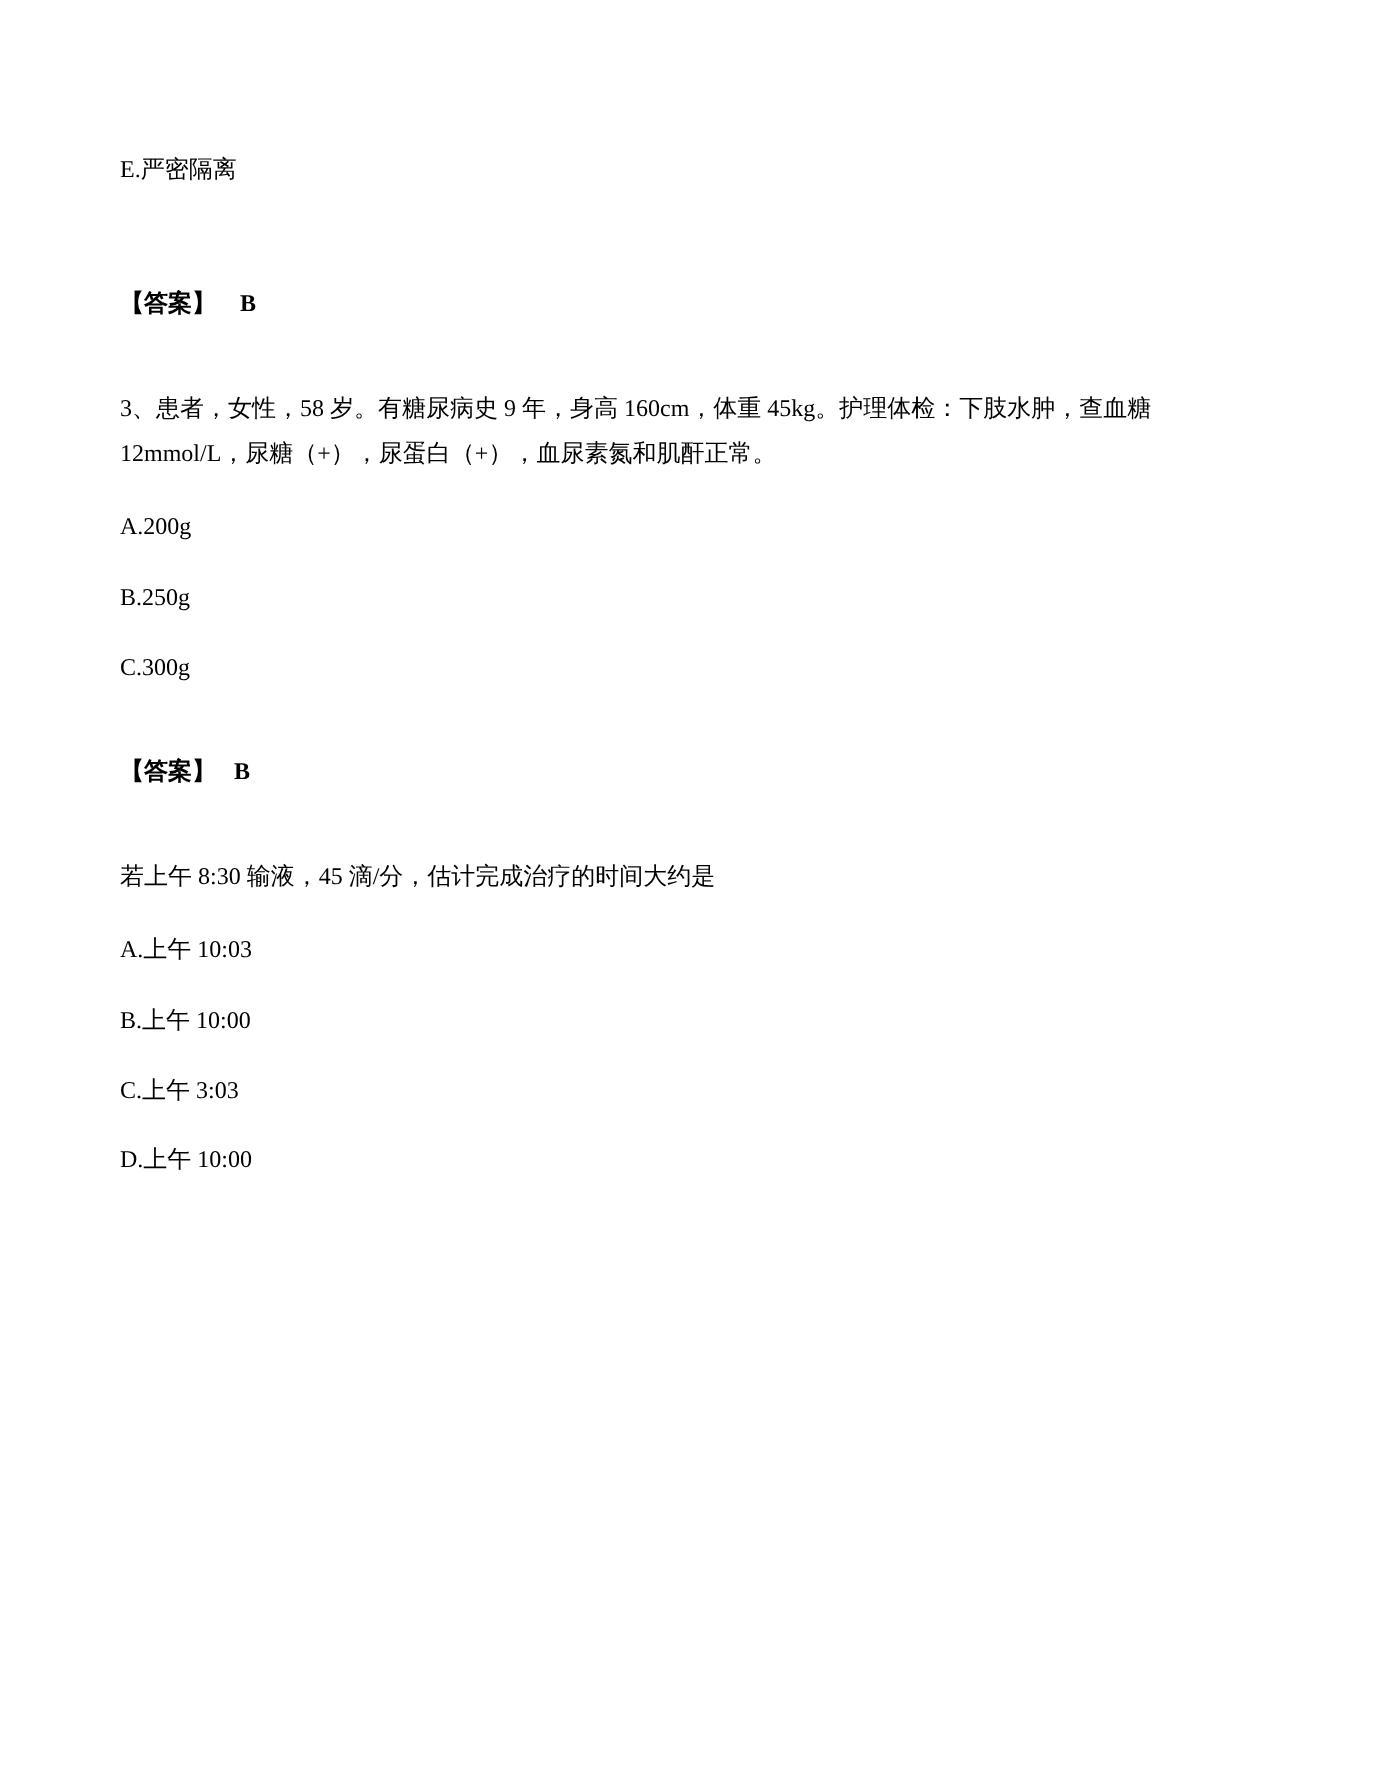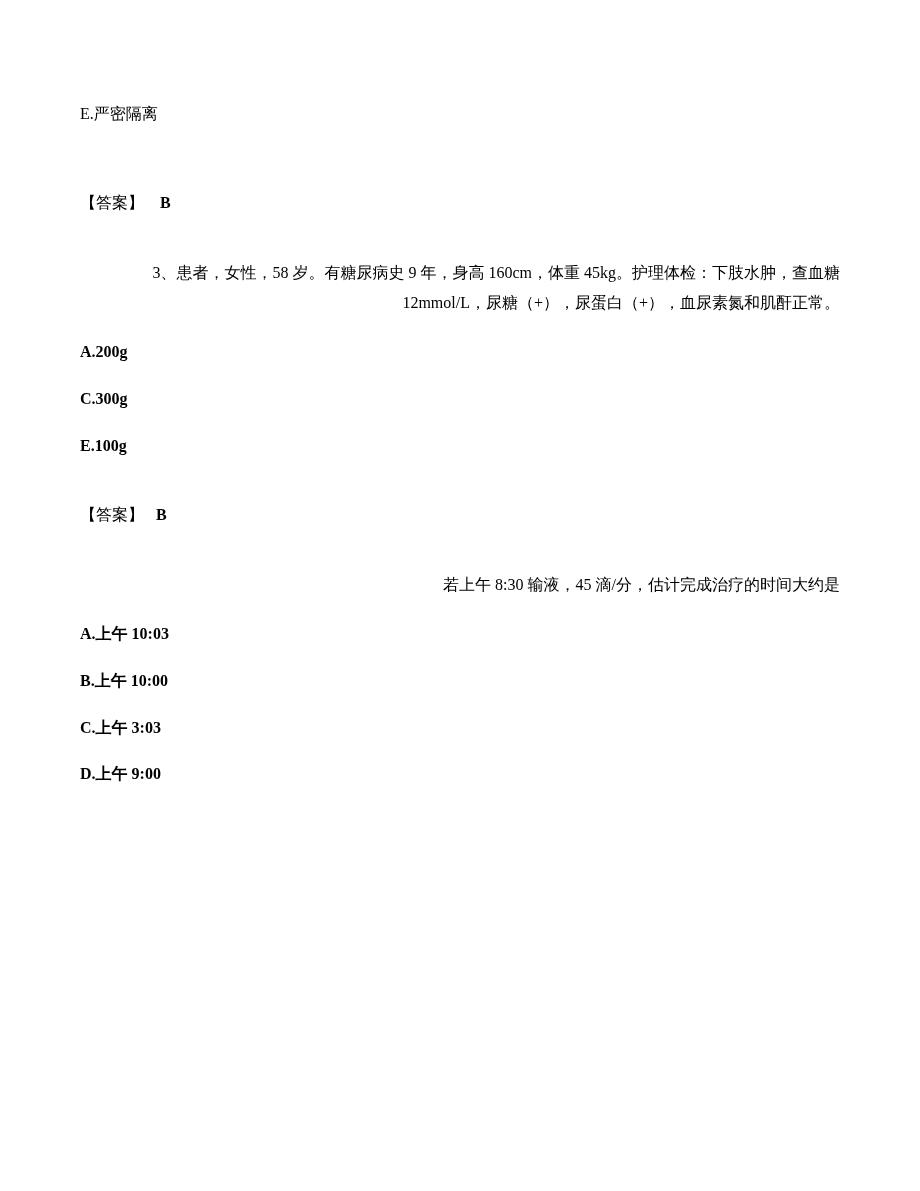--- a/index.html
+++ b/index.html
@@ -19,37 +19,35 @@
     }
     .option-e-isolation {
       margin-bottom: 60px;
       margin-top: 40px;
     }
     .answer-block {
       margin-bottom: 20px;
       font-weight: bold;
     }
     .answer-label {
-      font-weight: normal;
+      font-weight: bold;
     }
     .answer-value {
       font-weight: bold;
       margin-left: 8px;
     }
     .question-block {
       margin-bottom: 30px;
     }
     .question-text {
       line-height: 1.9;
       margin-bottom: 20px;
-      text-align: right;
     }
     .option-item {
       margin-bottom: 18px;
-      font-weight: bold;
     }
     .section-divider {
       margin-bottom: 40px;
     }
   </style>
 </head>
 <body>
 
 <div class="option-e-isolation">
   <span>E.严密隔离</span>
@@ -62,29 +60,29 @@
 
 <div class="question-block">
   <div class="question-text">
     <span>3、患者，女性，58 岁。有糖尿病史 9 年，身高 160cm，体重 45kg。护理体检：下肢水肿，查血糖 12mmol/L，尿糖（+），尿蛋白（+），血尿素氮和肌酐正常。</span>
   </div>
 
   <div class="option-item">
     <span>A.200g</span>
   </div>
 
+  <div class="option-item">
+    <span>B.250g</span>
+  </div>
 
   <div class="option-item">
     <span>C.300g</span>
   </div>
 
 
-  <div class="option-item">
-    <span>E.100g</span>
-  </div>
 </div>
 
 <div class="answer-block section-divider" style="margin-top: 40px;">
   <span class="answer-label">【答案】</span>
   <span class="answer-value">B</span>
 </div>
 
 <div class="question-block">
   <div class="question-text">
     <div>若上午 8:30 输液，45 滴/分，估计完成治疗的时间大约是</div>
@@ -96,15 +94,15 @@
 
   <div class="option-item">
     <span>B.上午 10:00</span>
   </div>
 
   <div class="option-item">
     <span>C.上午 3:03</span>
   </div>
 
   <div class="option-item">
-    <span>D.上午 9:00</span>
+    <span>D.上午 10:00</span>
   </div>
 </div>
 
 </body></html>

